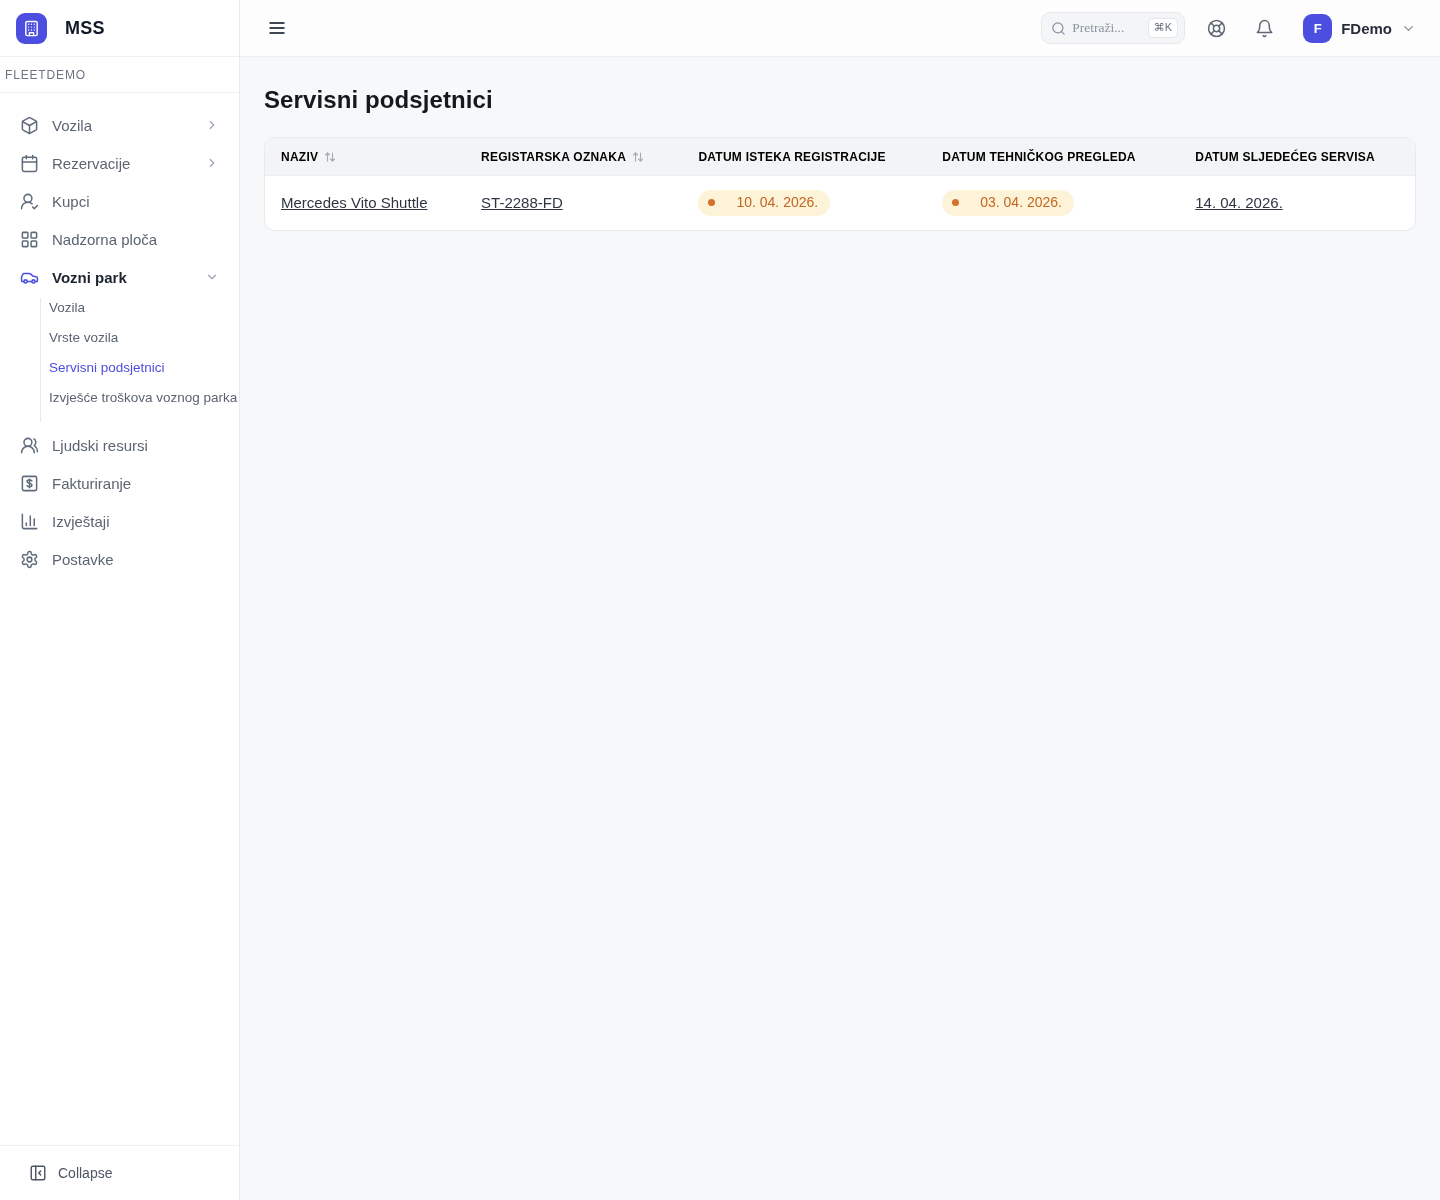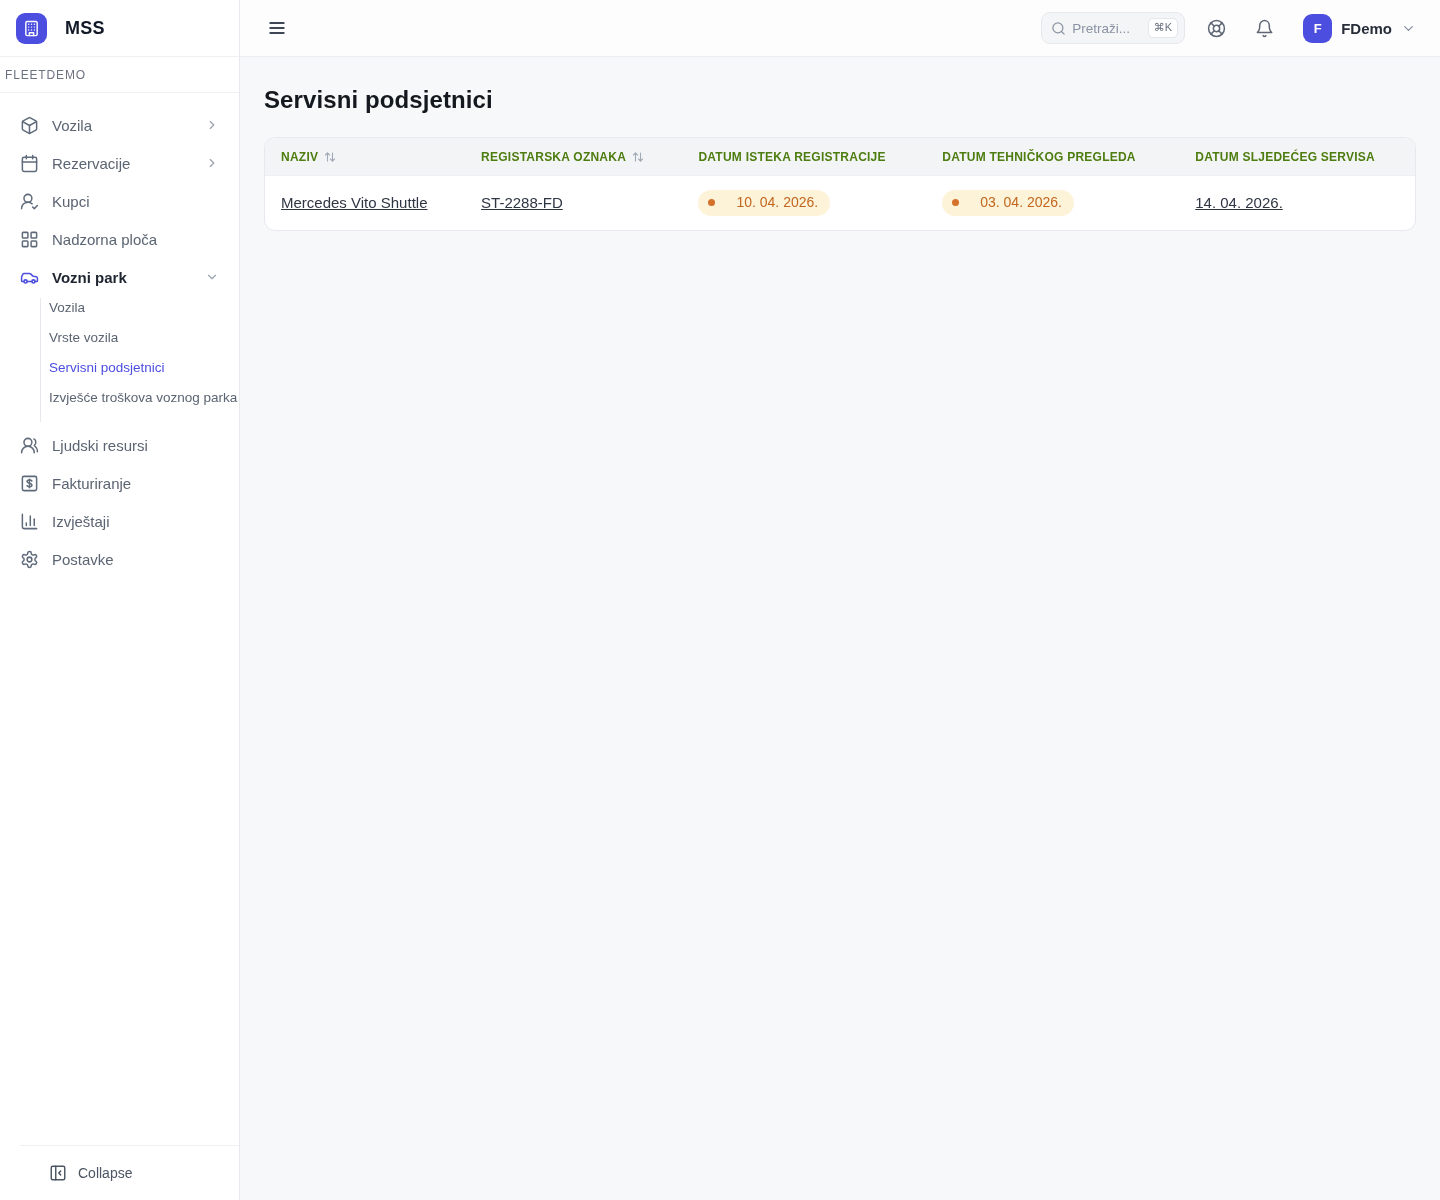--- a/index.html
+++ b/index.html
@@ -46,21 +46,21 @@
   .submenu {
     margin:2px 0 4px 40px; border-left:1px solid #e5e8ec; padding:2px 0;
   }
   .submenu-item {
     height:30px; display:flex; align-items:flex-start; padding-left:8px;
     font-size:13.5px; color:#5b6472; cursor:pointer; white-space:nowrap;
   }
   .submenu-item.active { color:var(--accent,#4f46e5); font-weight:500; }
   .collapse-bar {
     height:55px; border-top:1px solid #eef0f3; display:flex; align-items:center;
-    gap:11px; padding:0 29px; cursor:pointer; color:#4b5563; font-size:14px;margin-left:20px;
+    gap:11px; padding:0 29px; cursor:pointer; color:#4b5563; font-size:14px;
   }
   .collapse-bar .nav-icon { width:18px; height:18px; color:#4b5563; }
   .collapse-bar .nav-icon svg { width:18px; height:18px; }
 
   
   .main-col { flex:1; display:flex; flex-direction:column; min-width:0; }
   .topbar {
     height:57px; background:#fdfdfe; border-bottom:1px solid #eceef2;
     display:flex; align-items:center; padding:0 24px 0 25px;
   }
@@ -70,21 +70,21 @@
   }
   .topbar-right { margin-left:auto; display:flex; align-items:center; }
   .search-box {
     width:144px; height:32px; background:#f4f5f7; border:1px solid #e6e8ed;
     border-radius:9px; display:flex; align-items:center; gap:6px;
     padding:0 6px 0 9px; cursor:text;
   }
   .search-box svg { width:15px; height:15px; color:#8a93a2; flex:none; }
   .search-input {
     flex:1; min-width:0; border:none; background:transparent; outline:none;
-    font-size:13.5px; color:#374151; font-family:Liberation Sans, sans-serif;
+    font-size:13.5px; color:#374151; font-family:Liberation Serif, serif;
   }
   .search-input::placeholder { color:#8a93a2; }
   .kbd-badge {
     background:#ffffff; border:1px solid #e3e6ea; border-radius:5px;
     font-size:11px; color:#6b7280; padding:2px 5px; line-height:1.2;
     white-space:nowrap;
   }
   .icon-btn {
     background:none; border:none; cursor:pointer; color:#5f6774;
     width:34px; height:34px; display:flex; align-items:center; justify-content:center;
@@ -103,21 +103,21 @@
 
   
   .content { flex:1; background:#f7f8f9; padding:29px 24px; overflow:hidden; }
   .page-title { font-size:24px; font-weight:700; color:#14181f; margin-bottom:23px; letter-spacing:.1px; }
   .table-card {
     background:#ffffff; border:1px solid #e7e9ee; border-radius:11px; overflow:hidden;
   }
   table { width:100%; border-collapse:collapse; table-layout:fixed; }
   thead th {
     background:#f3f4f6; text-align:left; font-size:12px; font-weight:700;
-    color:#4d7c0f; letter-spacing:.02em; padding:12px 16px 11px; white-space:nowrap;
+    color:#000000; letter-spacing:.02em; padding:12px 16px 11px; white-space:nowrap;
     cursor:default;
   }
   thead th.sortable { cursor:pointer; }
   .sort-icon { display:inline-flex; vertical-align:-2px; margin-left:6px; color:#a2aab6; }
   .sort-icon svg { width:12px; height:12px; }
   tbody td {
     padding:14px 16px; font-size:15px; color:#2e3643; border-top:1px solid #edeff2;
     white-space:nowrap;
     text-decoration:underline;
   }

